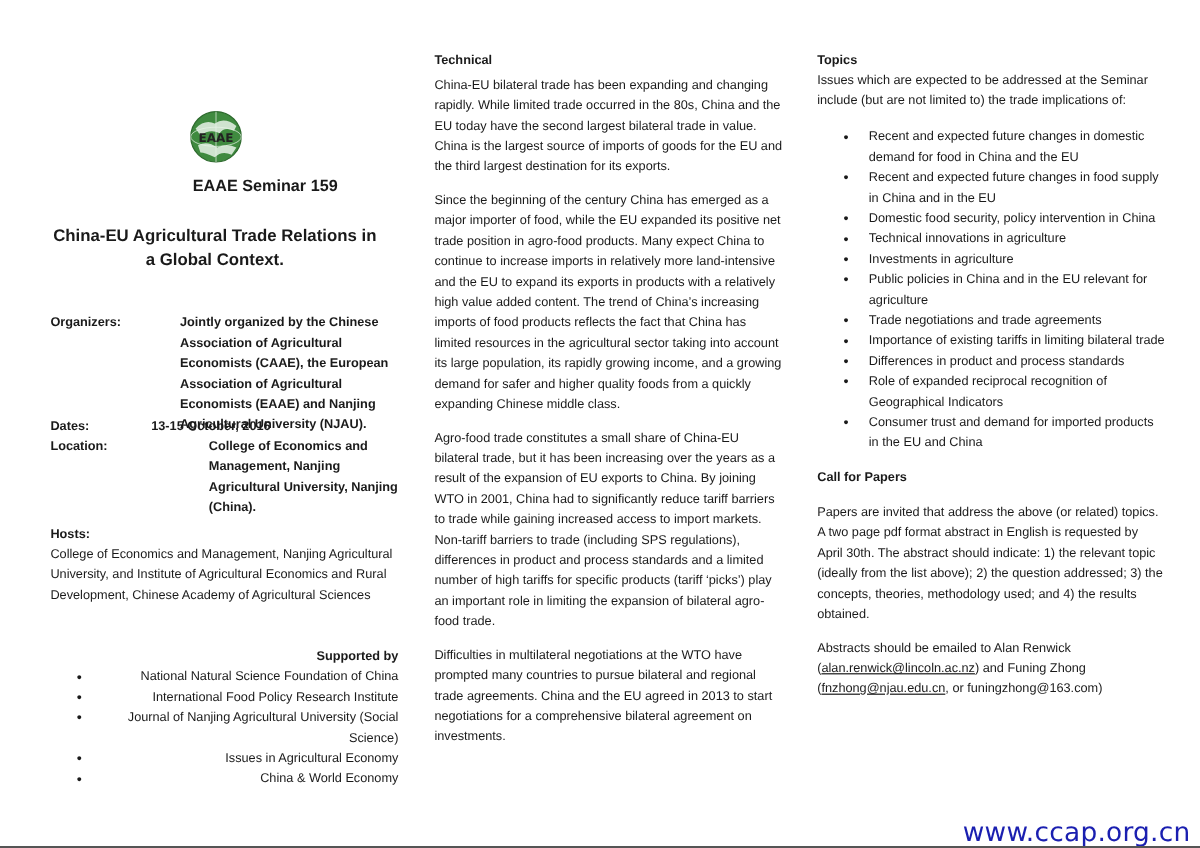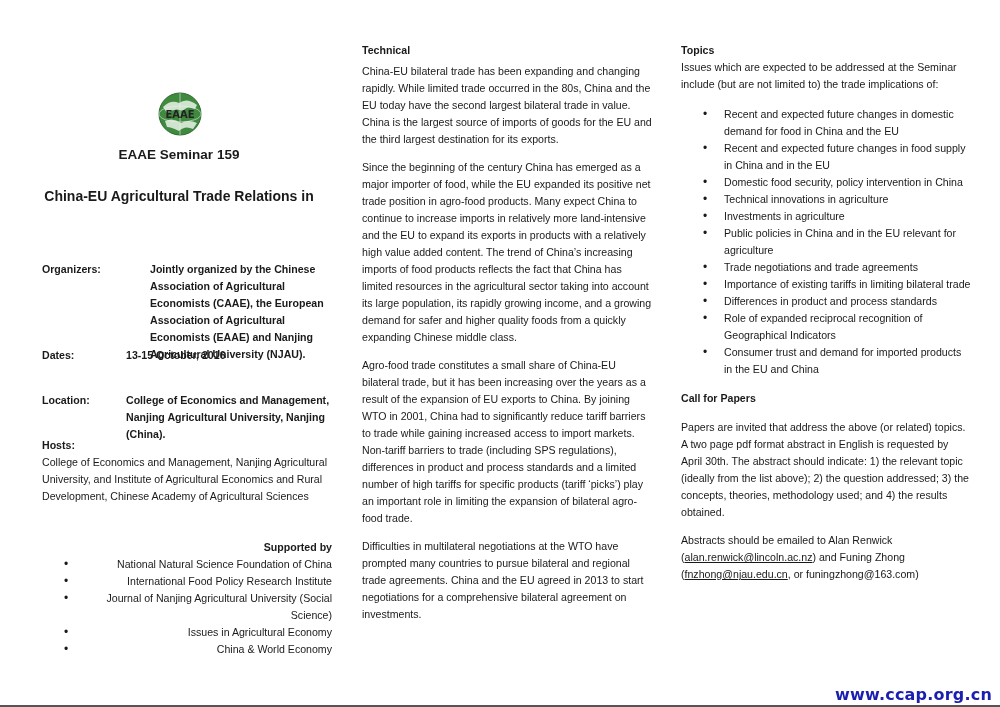--- a/index.html
+++ b/index.html
@@ -9,21 +9,21 @@
       font-family: "Liberation Sans", "DejaVu Sans", sans-serif;
       font-size: 10.6px; line-height: 17px;
     }
     .col { position: absolute; top: 0; }
     .col-left { left: 42px; width: 300px; }
     .col-mid { left: 362px; width: 290px; }
     .col-right { left: 681px; width: 290px; }
 
     .logo-wrap { position: absolute; left: 157px; top: 91px; width: 46px; height: 46px; }
     .seminar-title { position: absolute; left: 0; width: 358px; top: 146px; text-align: center;
-      font-weight: bold; font-size: 13.5px; }
+      font-weight: bold; font-size: 13.5px; padding-left: 42px; }
     .main-title { position: absolute; left: 0; width: 358px; top: 186px; text-align: center;
       font-weight: bold; font-size: 14px; line-height: 20px; }
 
     .info-row { position: absolute; left: 42px; width: 300px; display: flex; }
     .info-label { width: 84px; flex: none; }
     .info-value { flex: 1; }
     .bold { font-weight: bold; }
 
     .section-heading { font-weight: bold; }
     p { margin: 0; }
@@ -31,53 +31,54 @@
     ul.bullets { list-style: none; margin: 0; padding: 0; }
     ul.bullets li { position: relative; padding-left: 43px; }
     ul.bullets li::before { content: "\2022"; position: absolute; left: 22px; top: 0; font-size: 12px; }
 
     .right-list li { padding-left: 43px; }
     .right-list li::before { left: 22px; }
 
     a.email { color: #1a1a1a; text-decoration: underline; }
 
     .watermark { position: absolute; right: 8px; bottom: 4px; font-family: "DejaVu Sans", sans-serif;
-      font-weight: bold; font-size: 16px; color: #1a1fb0; letter-spacing: 0.2px; }
+      font-weight: normal; font-size: 22px; color: #1a1fb0; letter-spacing: 0.2px; }
     .bottom-rule { position: absolute; left: 0; right: 0; bottom: 0; height: 2px; background: #555; }
   </style>
 </head>
 <body>
 
 <div class="logo-wrap">
   <svg width="46" height="46" viewBox="0 0 46 46">
     <circle cx="23" cy="23" r="21" fill="#3f8a3f" stroke="#2e6a2e" stroke-width="1"></circle>
     <path d="M6 16 Q14 8 22 12 Q30 6 40 14 L38 18 Q30 14 26 20 Q18 16 10 22 Z" fill="#cfe3cf"></path>
     <path d="M8 30 Q16 26 24 32 Q32 28 40 32 L36 38 Q28 34 22 40 Q14 36 10 36 Z" fill="#cfe3cf"></path>
     <ellipse cx="23" cy="23" rx="21" ry="8" fill="none" stroke="#e8f2e8" stroke-width="0.6"></ellipse>
     <line x1="23" y1="2" x2="23" y2="44" stroke="#e8f2e8" stroke-width="0.6"></line>
     <text x="23" y="27" text-anchor="middle" font-family="DejaVu Sans, sans-serif" font-size="10" font-weight="bold" fill="#222">EAAE</text>
   </svg>
 </div>
 
 <div class="seminar-title">EAAE Seminar 159</div>
 <div class="main-title">
   <div>China-EU Agricultural Trade Relations in</div>
+  <div>a Global Context.</div>
 </div>
 
 <div class="info-row" style="top:261px;gap:24px;">
   <div class="info-label bold">Organizers:</div>
   <div class="info-value bold">Jointly organized by the Chinese Association of Agricultural Economists (CAAE), the European Association of Agricultural Economists (EAAE) and Nanjing Agricultural University (NJAU).</div>
 </div>
 
 <div class="info-row" style="top:347px;">
   <div class="info-label bold">Dates:</div>
   <div class="info-value bold">13-15 October, 2016</div>
 </div>
 
-<div class="info-row" style="top:392px;">
+<div class="info-row" style="top:364px;gap:48px;">
   <div class="info-label bold">Location:</div>
   <div class="info-value bold">College of Economics and Management, Nanjing Agricultural University, Nanjing (China).</div>
 </div>
 
 <div class="col col-left" style="top:437px; width:290px;">
   <div class="section-heading">Hosts:</div>
   <p>College of Economics and Management, Nanjing Agricultural University, and Institute of Agricultural Economics and Rural Development, Chinese Academy of Agricultural Sciences</p>
 </div>
 
 <div class="col col-left" style="top:539px; width:290px;text-align:right;">

